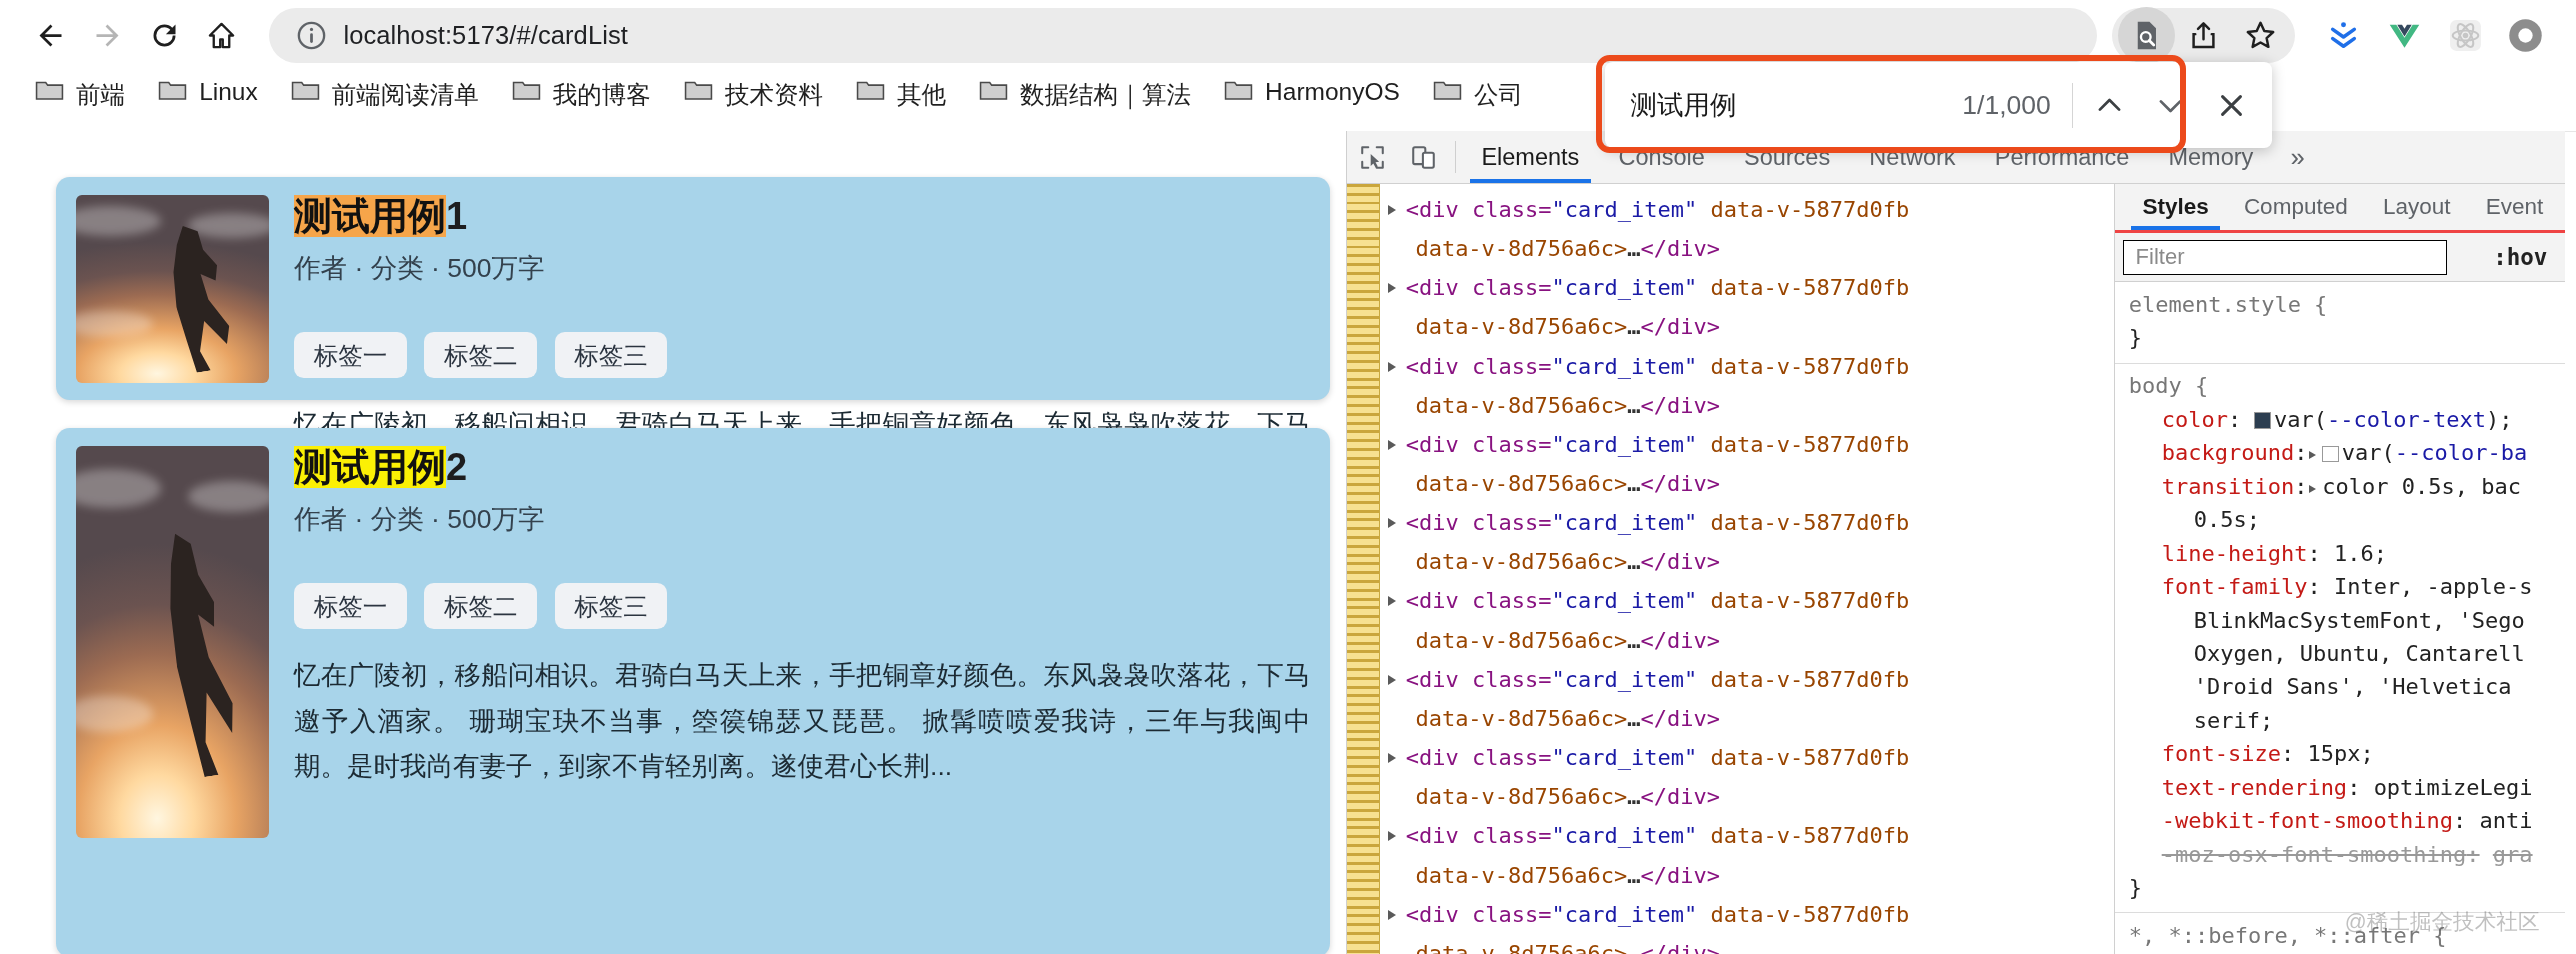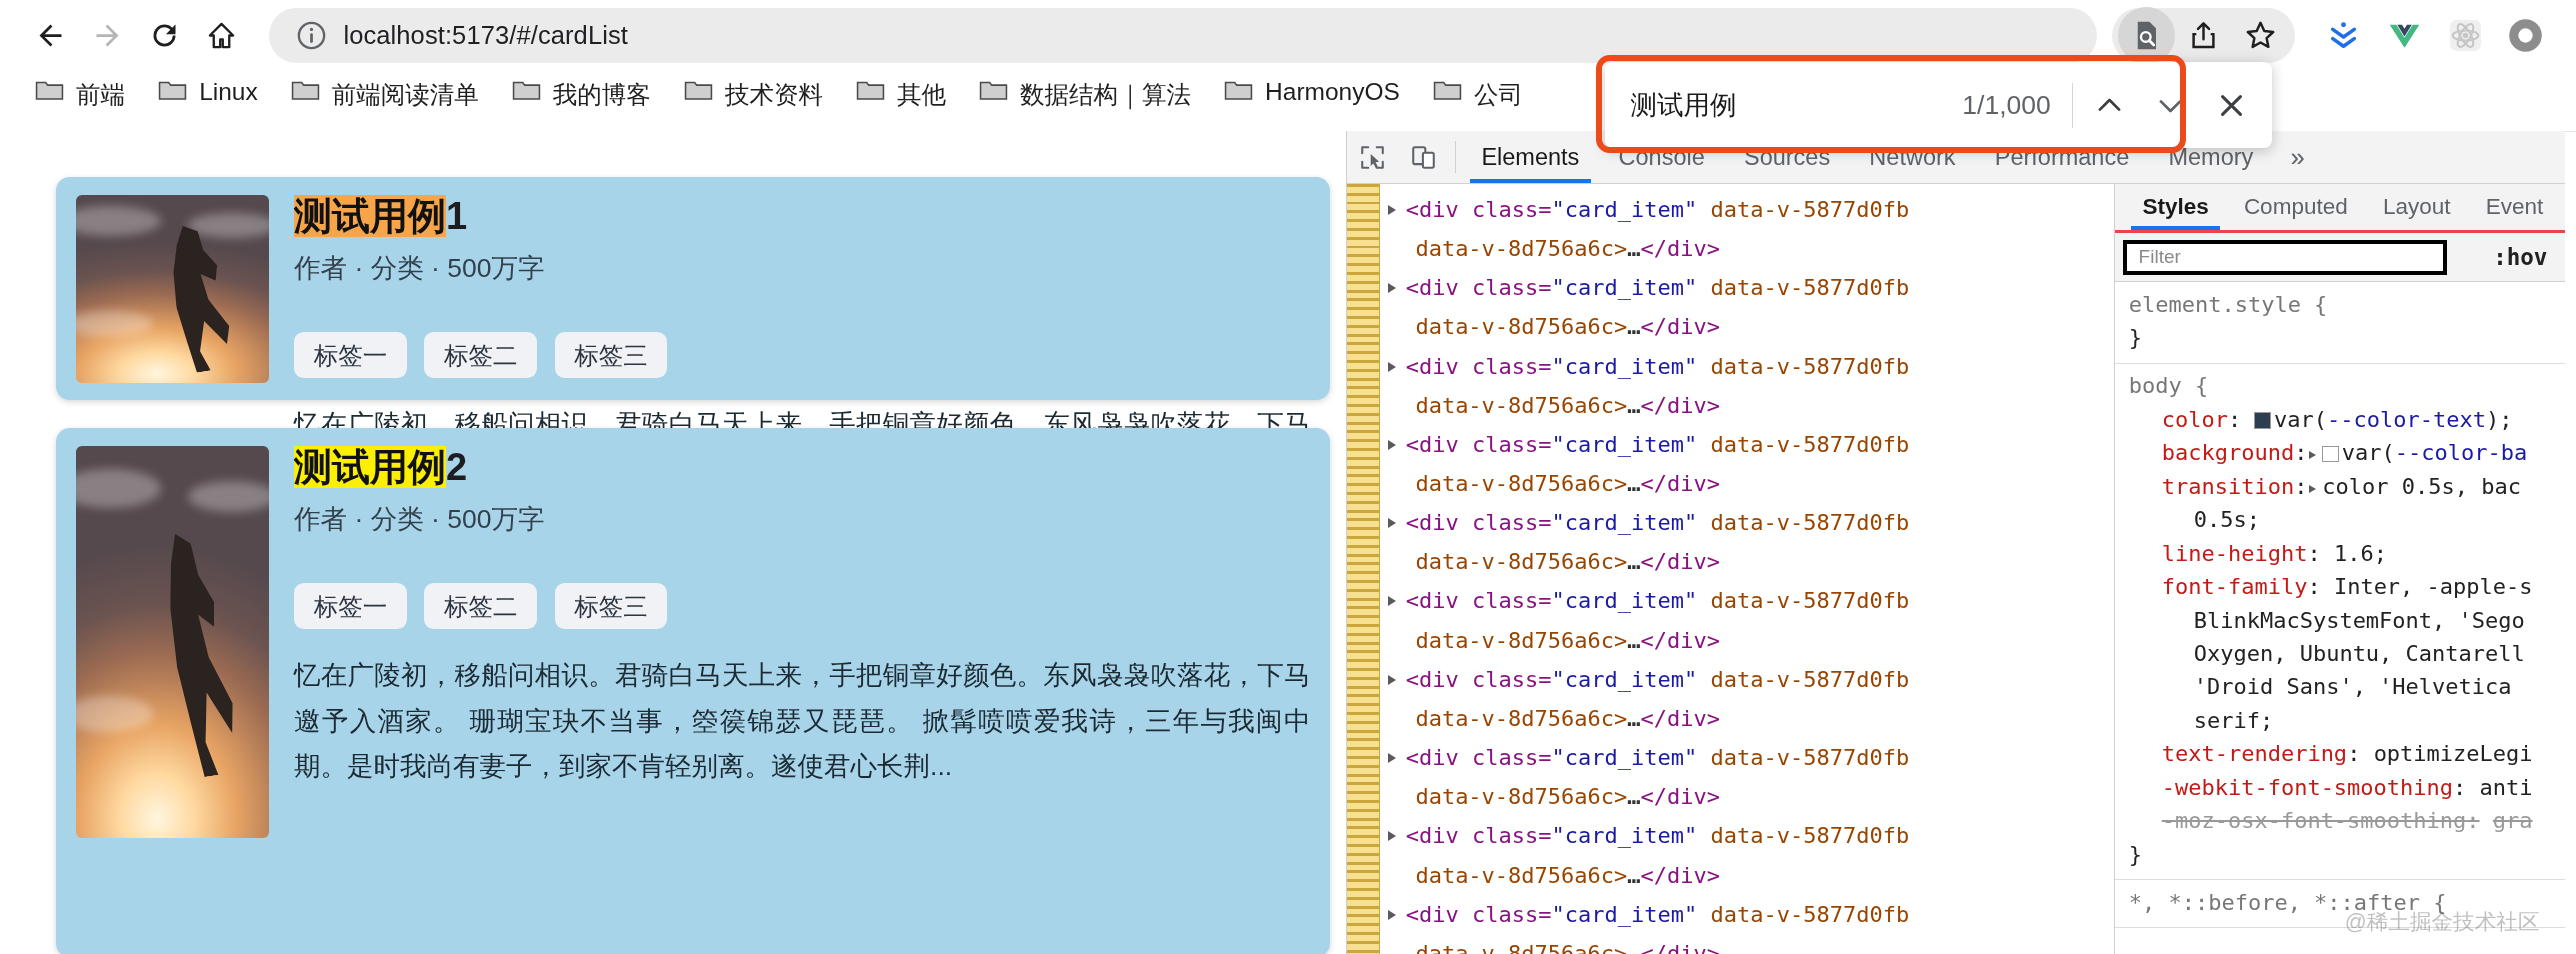--- a/index.html
+++ b/index.html
@@ -163,22 +163,22 @@
     cursor: pointer; position: relative; white-space: nowrap;
   }
   .st-tab.sel { color: #1a1a1a; font-weight: 600; }
   .st-tab.sel::after { content: ""; position: absolute; left: 5.9px; right: 5.9px; bottom: 0; height: 3.9px; background: #1a73e8; }
 
   .st-filterbar {
     height: 49px; display: flex; align-items: center; background: #f3f3f3;
     border-bottom: 1px solid #d0d0d0; flex: 0 0 auto; padding: 0 7.8px; gap: 9.8px;
   }
   .st-filter-input {
-    flex: 1 1 auto; height: 35px; background: #fff; border: 4px solid #000000;
-    display: flex; align-items: center; padding: 0 11.8px; font-size: 19px; color: #8a8a8a; cursor: text;
+    flex: 1 1 auto; height: 35px; background: #fff; border: 1px solid #000000;
+    display: flex; align-items: center; padding: 0 11.8px; font-size: 22px; color: #8a8a8a; cursor: text;
   }
   .st-hov { font-size: 22.5px; font-weight: 700; color: #222; padding-right: 9.8px; font-family: "DejaVu Sans Mono", monospace; cursor: pointer; margin-left: 36px; }
 
   .st-body { flex: 1 1 auto; overflow: hidden; position: relative; }
   .st-rule { border-bottom: 1px solid #dcdcdc; padding: 5.9px 0 7.8px 13.7px; }
   .css-line {
     font-family: "DejaVu Sans Mono", "Liberation Mono", monospace;
     font-size: 22px; line-height: 1.52; white-space: nowrap; color: #222;
   }
   .css-line.ind  { padding-left: 33px; }
@@ -486,20 +486,21 @@
               <div class="css-line ind"><span class="prop">color</span><span class="val">:</span> <span class="swatch sw-dark"></span><span class="val">var(</span><span class="varname">--color-text</span><span class="val">);</span></div>
               <div class="css-line ind"><span class="prop">background</span><span class="val">:</span><span class="arrow-tri"></span><span class="swatch sw-white"></span><span class="val">var(</span><span class="varname">--color-ba</span><span class="val"></span></div>
               <div class="css-line ind"><span class="prop">transition</span><span class="val">:</span><span class="arrow-tri"></span><span class="val">color 0.5s, bac</span></div>
               <div class="css-line ind2"><span class="val">0.5s;</span></div>
               <div class="css-line ind"><span class="prop">line-height</span><span class="val">:</span> <span class="val">1.6;</span></div>
               <div class="css-line ind"><span class="prop">font-family</span><span class="val">:</span> <span class="val">Inter, -apple-s</span></div>
               <div class="css-line ind2"><span class="val">BlinkMacSystemFont, 'Sego</span></div>
               <div class="css-line ind2"><span class="val">Oxygen, Ubuntu, Cantarell</span></div>
               <div class="css-line ind2"><span class="val">'Droid Sans', 'Helvetica</span></div>
               <div class="css-line ind2"><span class="val">serif;</span></div>
+              <div class="css-line ind"><span class="prop">font-size</span><span class="val">:</span> <span class="val">15px;</span></div>
               <div class="css-line ind"><span class="prop">text-rendering</span><span class="val">:</span> <span class="val">optimizeLegi</span></div>
               <div class="css-line ind"><span class="prop">-webkit-font-smoothing</span><span class="val">:</span> <span class="val">anti</span></div>
               <div class="css-line ind"><span class="strike">-moz-osx-font-smoothing</span><span class="strike">:</span> <span class="strike">gra</span></div>
               <div class="css-line">}</div>
             </div>
             <div class="st-rule">
               <div class="css-line"><span class="sel-name">*, *::before, *::after {</span></div>
               <div class="css-line ind"> </div>
             </div>
           </div>

